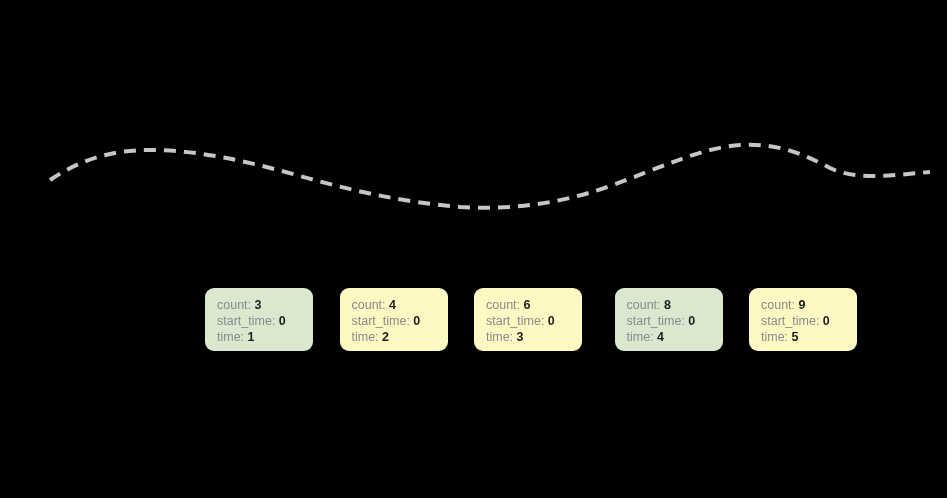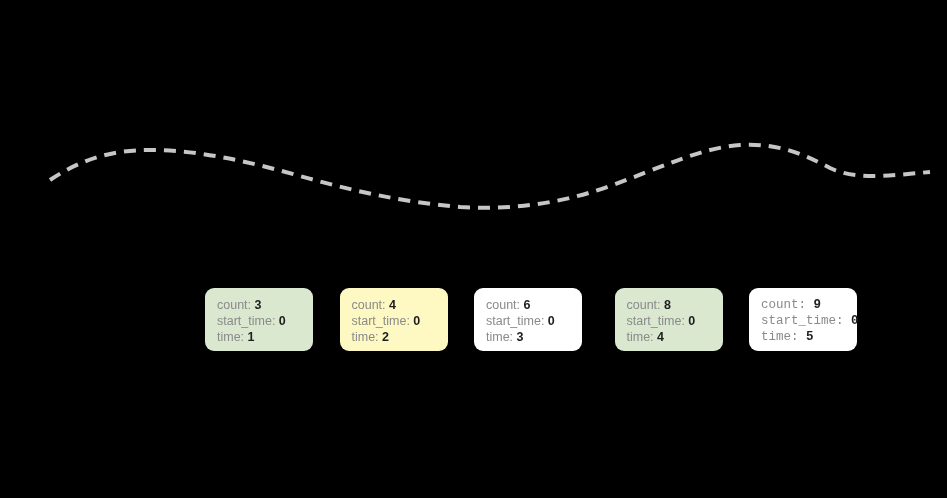--- a/index.html
+++ b/index.html
@@ -94,21 +94,21 @@
       <div class="card-line">
         <span class="lbl" style="color: rgb(138, 138, 138);">start_time:</span>
         <span class="val" style="color: rgb(29, 29, 29);">0</span>
       </div>
       <div class="card-line">
         <span class="lbl" style="color: rgb(138, 138, 138);">time:</span>
         <span class="val" style="color: rgb(29, 29, 29);">2</span>
       </div>
     </div>
 
-    <div class="card" style="background: #ffffff;">
+    <div class="card" style="background: #fef9c3;">
       <div class="card-line">
         <span class="lbl" style="color: rgb(138, 138, 138);">count:</span>
         <span class="val" style="color: rgb(29, 29, 29);">6</span>
       </div>
       <div class="card-line">
         <span class="lbl" style="color: rgb(138, 138, 138);">start_time:</span>
         <span class="val" style="color: rgb(29, 29, 29);">0</span>
       </div>
       <div class="card-line">
         <span class="lbl" style="color: rgb(138, 138, 138);">time:</span>
@@ -124,21 +124,21 @@
       <div class="card-line">
         <span class="lbl" style="color: rgb(138, 138, 138);">start_time:</span>
         <span class="val" style="color: rgb(29, 29, 29);">0</span>
       </div>
       <div class="card-line">
         <span class="lbl" style="color: rgb(138, 138, 138);">time:</span>
         <span class="val" style="color: rgb(29, 29, 29);">4</span>
       </div>
     </div>
 
-    <div class="card" style="background: #ffffff; font-family: Liberation Mono, monospace;">
+    <div class="card" style="background: #fef9c3;">
       <div class="card-line">
         <span class="lbl" style="color: rgb(138, 138, 138);">count:</span>
         <span class="val" style="color: rgb(29, 29, 29);">9</span>
       </div>
       <div class="card-line">
         <span class="lbl" style="color: rgb(138, 138, 138);">start_time:</span>
         <span class="val" style="color: rgb(29, 29, 29);">0</span>
       </div>
       <div class="card-line">
         <span class="lbl" style="color: rgb(138, 138, 138);">time:</span>

